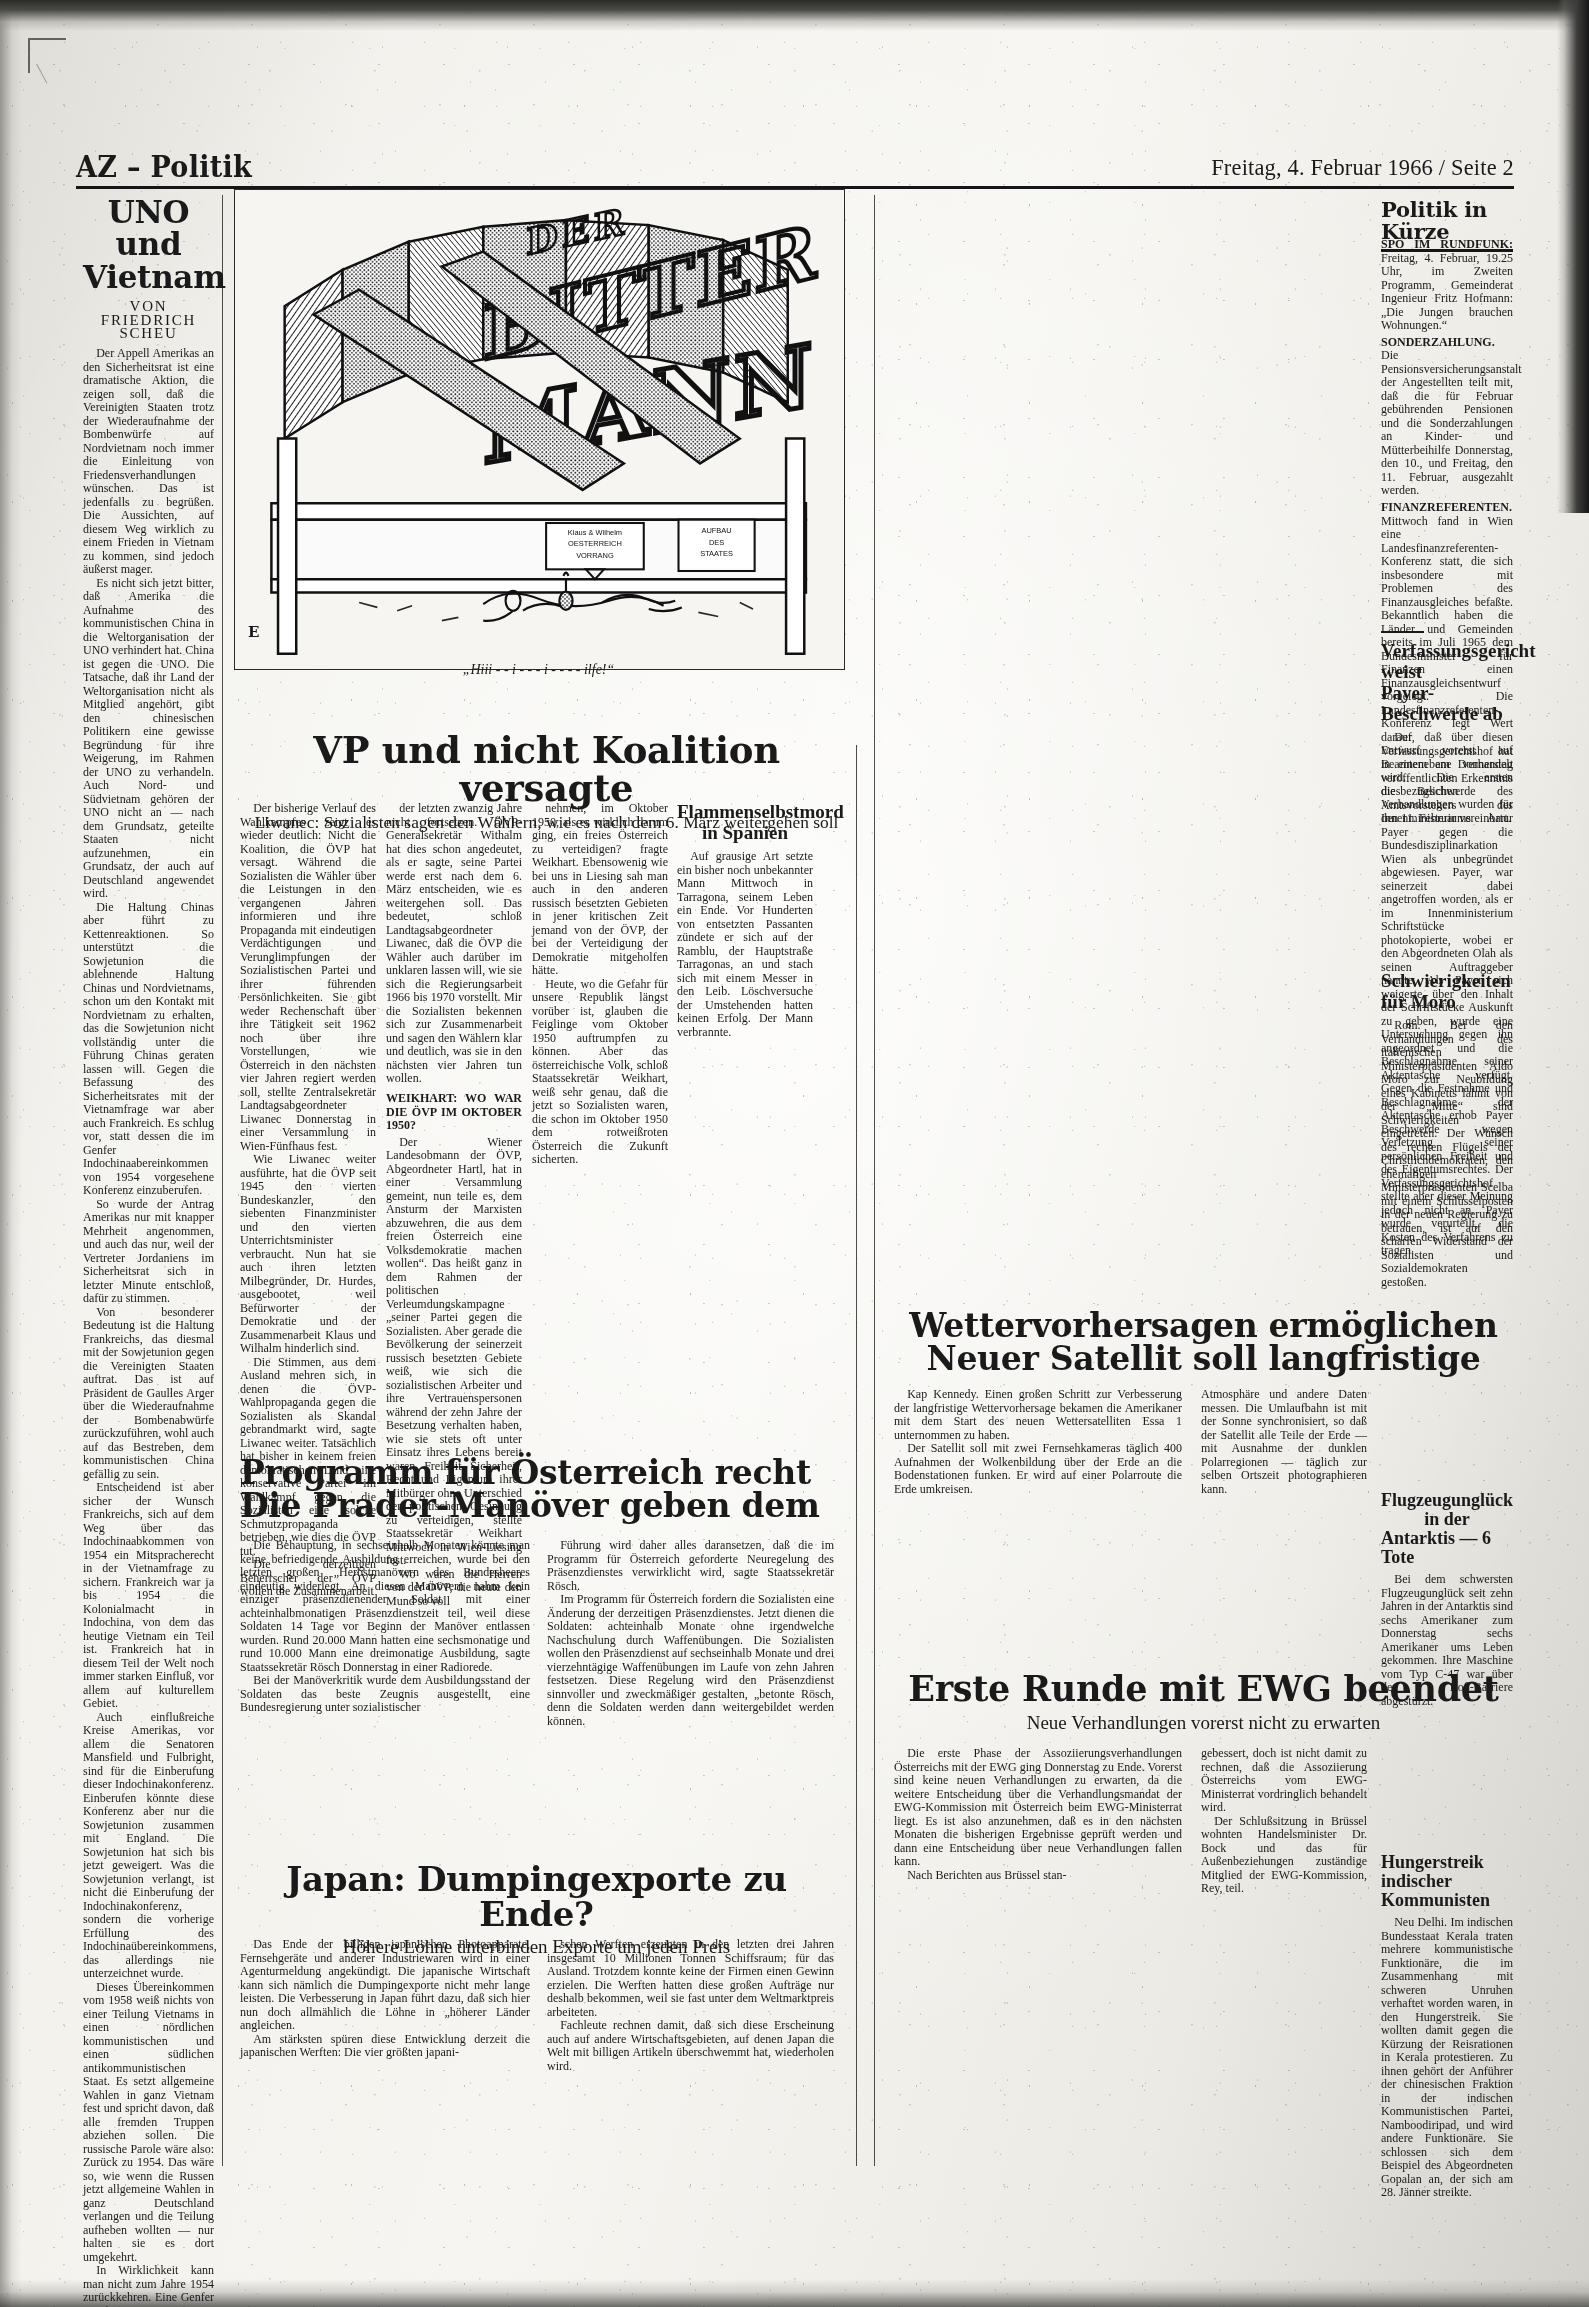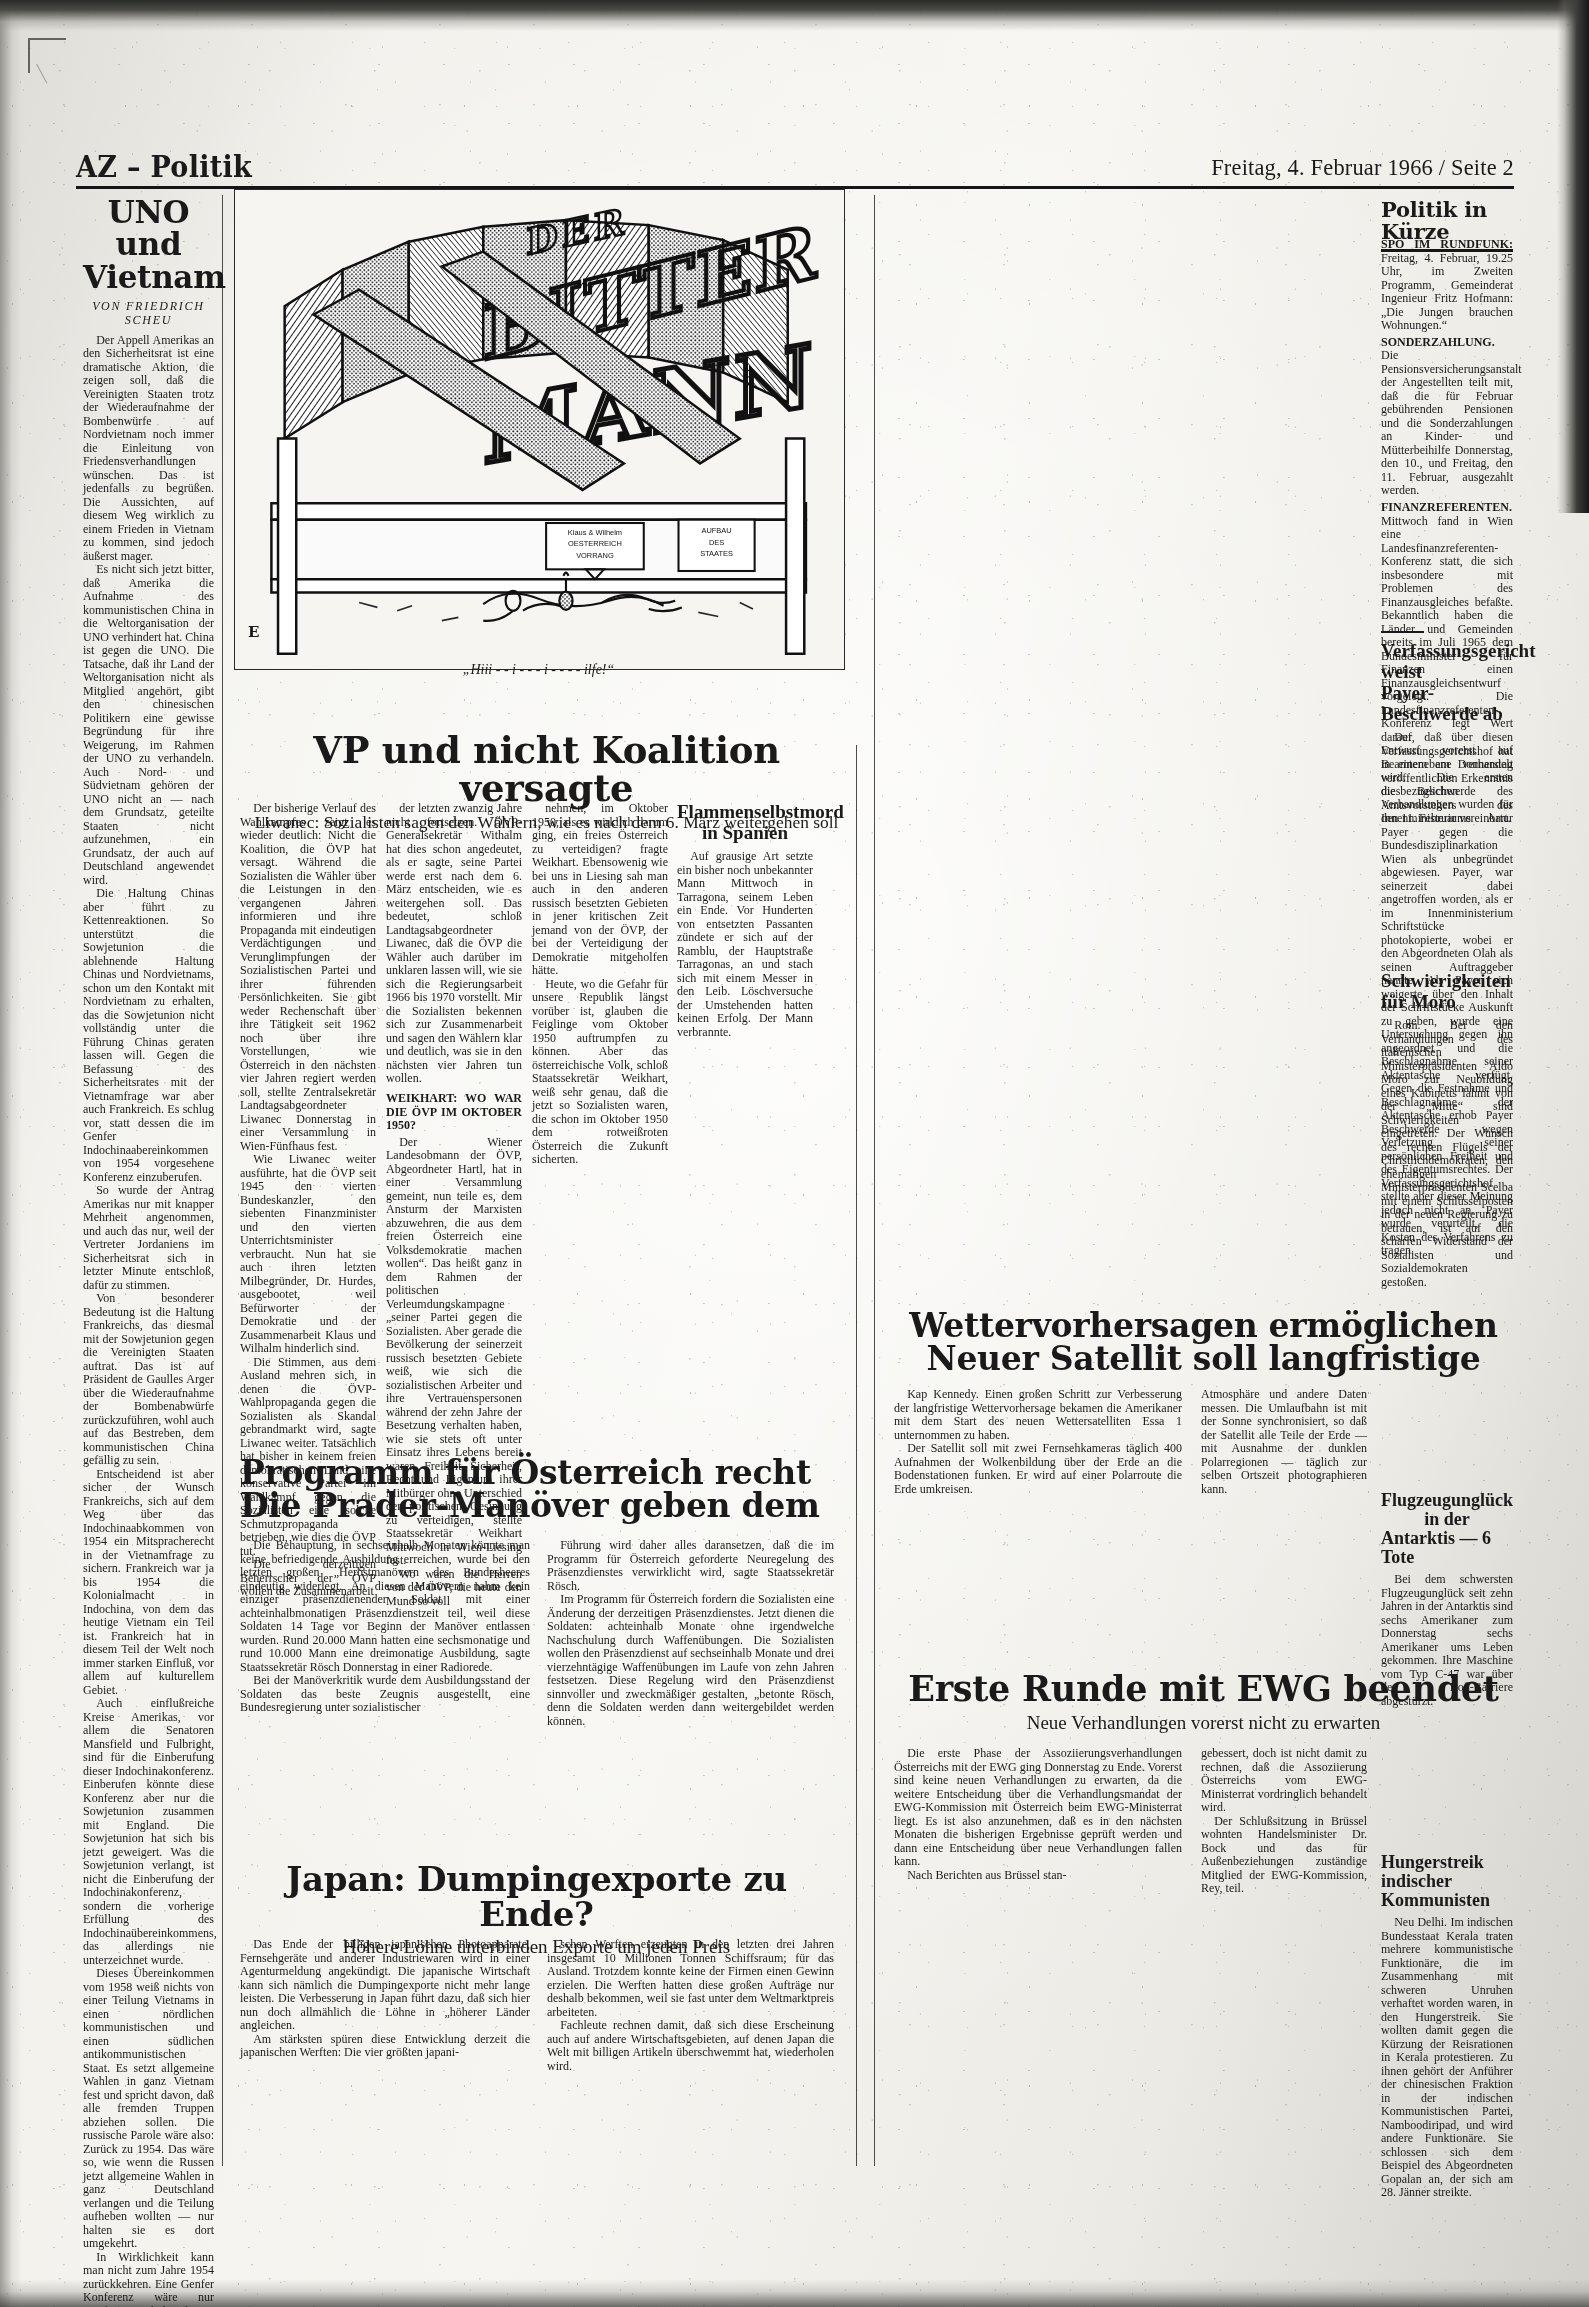--- a/index.html
+++ b/index.html
@@ -128,25 +128,24 @@
   }
   .sub {
     font-family: "Liberation Serif", serif;
     font-size: 17.4px;
     text-align: center;
     line-height: 1.15;
     margin-top: 5px;
   }
   .byline {
     font-family: "Liberation Serif", serif;
-    font-size: 12px;
+    font-size: 15px;
     letter-spacing: 1.8px;
     text-align: center;
     margin-top: 6.6px;
-    font-style: italic;
   }
   .rule-short {
     height: 2.5px; background: #1a1a1a; margin: 10px auto 8.3px auto;
   }
   .rule-thick { height: 3.3px; background:#161616; }
 
   
   .kurz-h {
     font-family: "DejaVu Serif", serif;
     font-weight: 700;

